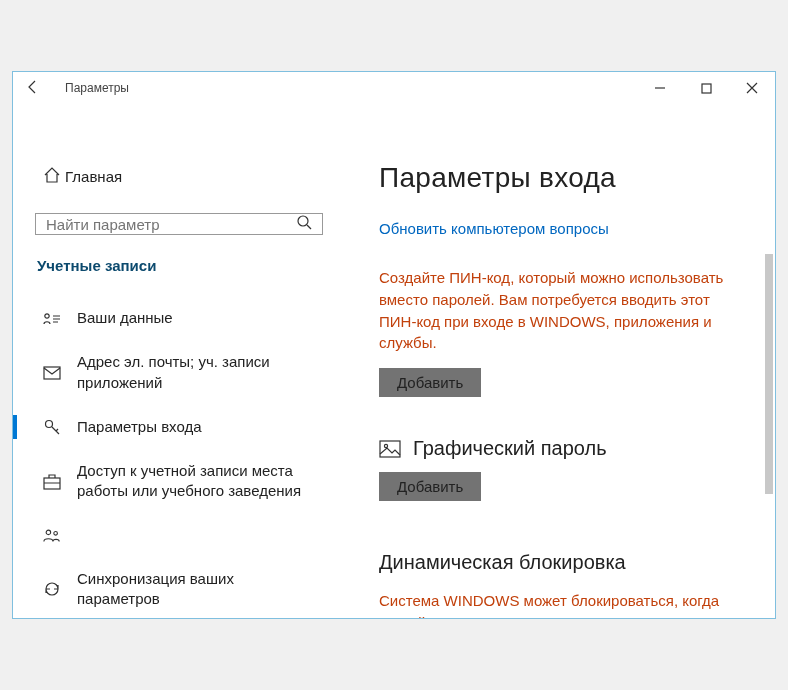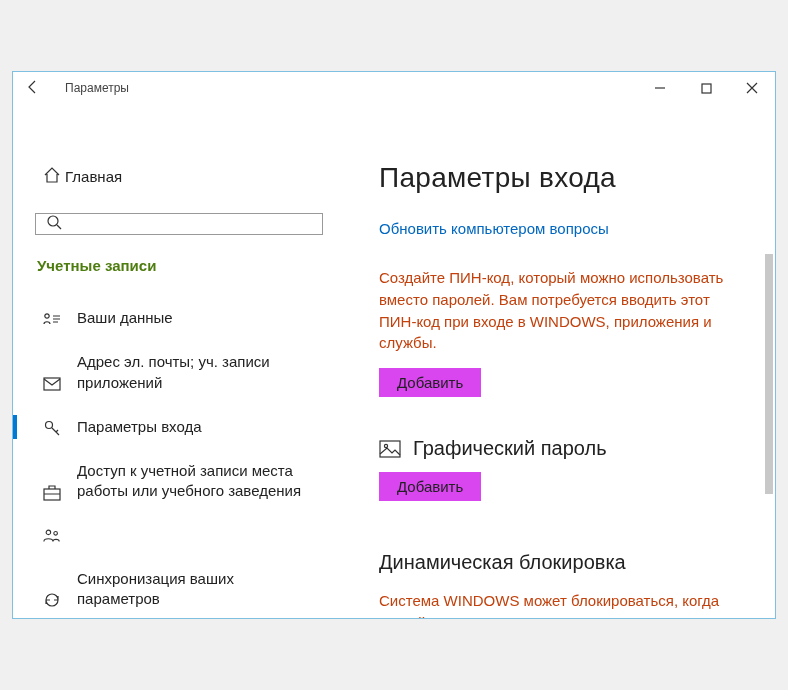--- a/index.html
+++ b/index.html
@@ -19,40 +19,40 @@
     .sys-btn { width: 46px; display: flex; align-items: center; justify-content: center; cursor: pointer; }
     .sys-btn svg { display: block; }
     .content { flex: 1; display: flex; overflow: hidden; }
     .sidebar { width: 332px; padding: 58px 22px 0 22px; display: flex; flex-direction: column; }
     .home-row { display: flex; align-items: center; gap: 4px; font-size: 15px; color: #222; margin-bottom: 22px; cursor: pointer; padding: 4px 8px; }
     .search {
       border: 1px solid #999; height: 36px; display: flex; align-items: center;
       padding: 0 10px; margin-bottom: 22px; color: #555;
     }
     .search input { border: none; outline: none; flex: 1; font-size: 15px; color: #444; background: transparent; }
-    .category { font-size: 15px; font-weight: 600; color: #4d7c0f; margin-bottom: 22px; padding-left: 2px; }
+    .category { font-size: 15px; font-weight: 600; color: #0c4a6e; margin-bottom: 22px; padding-left: 2px; }
     .nav { display: flex; flex-direction: column; }
     .nav-item {
-      display: flex; align-items: flex-end; gap: 16px; padding: 12px 8px;
+      display: flex; align-items: center; gap: 16px; padding: 12px 8px;
       font-size: 15px; color: #222; cursor: pointer; position: relative; line-height: 1.35;
     }
     .nav-item.selected::before {
       content: ""; position: absolute; left: -22px; top: 10px; bottom: 10px;
       width: 4px; background: #0078d4;
     }
     .nav-item .icon { width: 18px; height: 18px; flex: 0 0 18px; margin-top: 1px; display:flex; align-items:center; justify-content:center; }
     .main { flex: 1; padding: 58px 28px 0 34px; overflow-y: hidden; position: relative; }
     .main h1 { font-size: 28px; font-weight: 400; color: #222; margin-bottom: 26px; letter-spacing: 0.3px; }
     .link { color: #0067c0; font-size: 15px; cursor: pointer; display: inline-block; margin-bottom: 30px; }
     .section-head { display: flex; align-items: center; gap: 12px; margin-bottom: 12px; }
     .section-head .icon { width: 22px; height: 22px; display:flex; align-items:center; justify-content:center; }
     .section-head h2 { font-size: 20px; font-weight: 400; color: #222; }
     .desc { font-size: 15px; color: #c2410c; line-height: 1.45; margin-bottom: 14px; }
     .btn {
-      background: #d946ef; border: none; padding: 6px 18px; font-size: 15px;
+      background: #737373; border: none; padding: 6px 18px; font-size: 15px;
       color: #222; cursor: pointer; display: inline-block; margin-bottom: 40px;
     }
     .scrollbar {
       position: absolute; right: 2px; top: 150px; width: 8px; height: 240px;
       background: #c8c8c8; border-radius: 0;
     }
     .h3 { font-size: 20px; font-weight: 400; color: #222; margin-bottom: 16px; margin-top: 10px; }
     svg { stroke: #333; fill: none; stroke-width: 1.2; }
   </style>
 </head>
@@ -92,20 +92,21 @@
       <div class="home-row">
         <span class="icon">
           <svg width="18" height="18" viewBox="0 0 18 18">
               <path d="M2 9 L9 2 L16 9 M4 8 V16 H14 V8"></path>
             </svg>
         </span>
         <span>Главная</span>
       </div>
 
       <div class="search">
+        <input placeholder="Найти параметр" style="">
         <span>
           <svg width="16" height="16" viewBox="0 0 16 16">
               <circle cx="7" cy="7" r="5"></circle>
               <path d="M11 11 L15 15"></path>
             </svg>
         </span>
       </div>
 
       <div class="category">Учетные записи</div>
 

